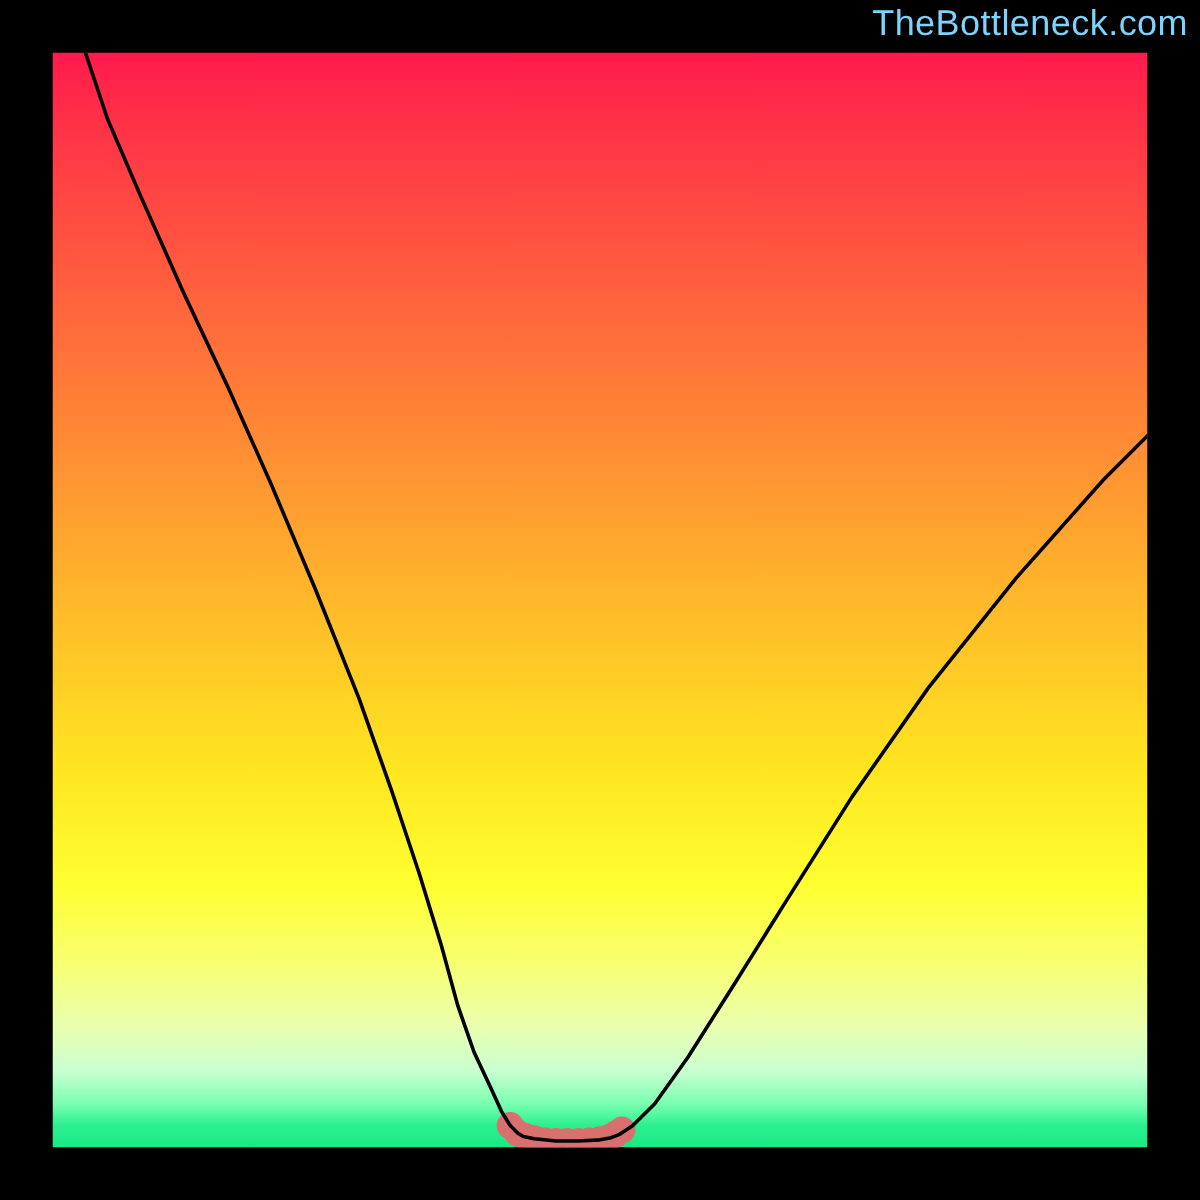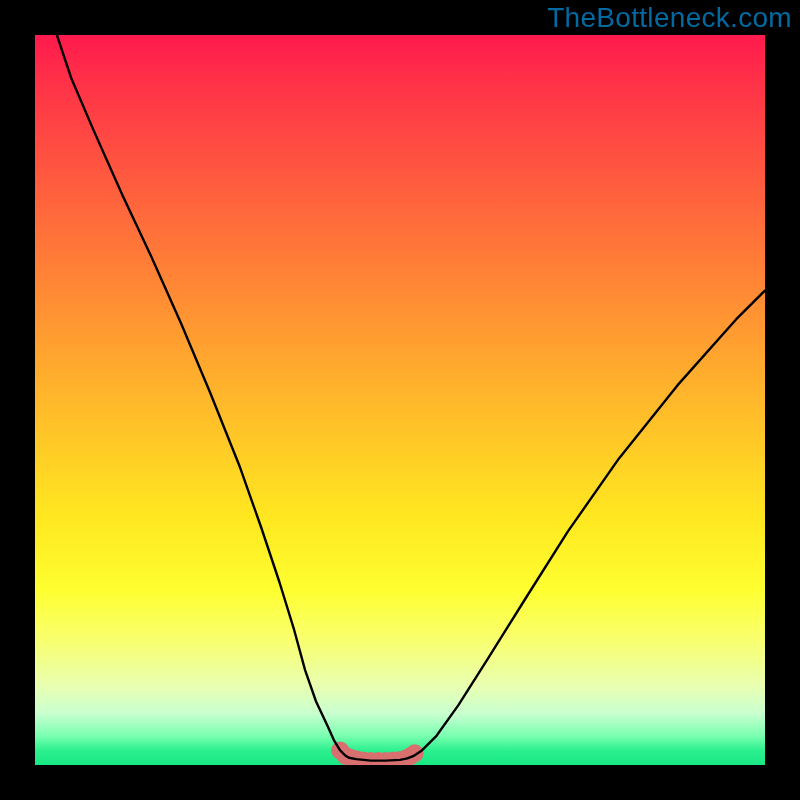--- a/index.html
+++ b/index.html
@@ -43,22 +43,22 @@
       #c8ffd0 93%,
       #7affb0 96%,
       #2cf08f 98%,
       #18e884 100%
     );
   }
   .watermark {
     position: absolute;
     top: 2px;
     right: 8px;
-    color: #0369a1;
-    font-size: 28px;
+    color: #7dd3fc;
+    font-size: 24px;
     font-weight: 500;
     letter-spacing: 0.3px;
     font-family: Arial, sans-serif;
     z-index: 10;
   }
   svg.curve {
     position: absolute;
     inset: 0;
     width: 100%;
     height: 100%;

